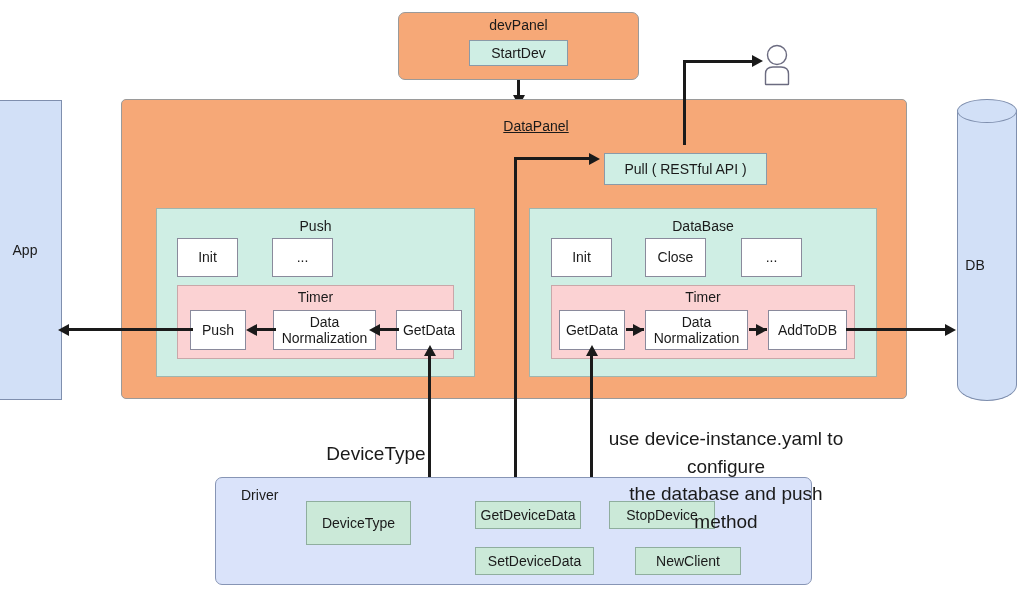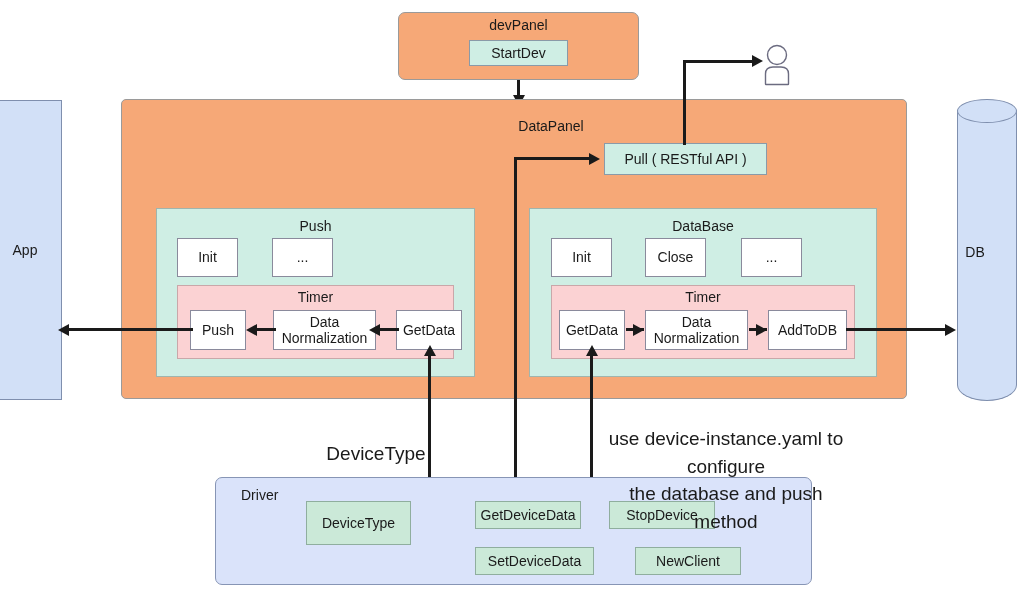--- a/index.html
+++ b/index.html
@@ -151,26 +151,26 @@
   <div class="lbl node-mint" style="left:469px;top:40px;width:99px;height:26px;">StartDev</div>
 
   <div class="ln ln-v" style="left:517px;top:80px;width:3px;height:19px;"></div>
   <div class="arrow ar-down" style="left:513px;top:95px;"></div>
 
   <div class="box" style="left:-12px;top:100px;width:74px;height:300px;background:#D2E0F7;border:1px solid #7f8fae;"></div>
   <div class="lbl" style="left:-12px;top:238px;width:74px;height:24px;font-size:14px;">App</div>
 
   <div class="cyl-body" style="left:957px;top:110px;width:58px;height:290px;"></div>
   <div class="cyl-top" style="left:957px;top:99px;width:58px;height:22px;"></div>
-  <div class="cyl-label" style="left:957px;top:244px;width:36px;">DB</div>
+  <div class="cyl-label" style="left:957px;top:257px;width:36px;">DB</div>
 
   <div class="box panel-data" style="left:121px;top:99px;width:786px;height:300px;"></div>
-  <div class="title-center" style="left:121px;top:118px;width:860px;">DataPanel</div>
-
-  <div class="lbl node-mint" style="left:604px;top:143px;width:163px;height:32px;">Pull ( RESTful API )</div>
+  <div class="title-center" style="left:106px;top:118px;width:860px;text-decoration:underline;">DataPanel</div>
+
+  <div class="lbl node-mint" style="left:604px;top:153px;width:163px;height:32px;">Pull ( RESTful API )</div>
 
   <div class="ln ln-v" style="left:683px;top:60px;width:3px;height:85px;"></div>
   <div class="ln ln-h" style="left:683px;top:60px;width:73px;height:3px;"></div>
   <div class="arrow ar-right" style="left:752px;top:55px;"></div>
 
   <svg style="position:absolute;left:760px;top:44px;" width="34" height="42" viewBox="0 0 34 42">
     <circle cx="17" cy="11" r="9.5" fill="#ffffff" stroke="#6b6b80" stroke-width="1.4"></circle>
     <path d="M5.5 40 L5.5 30 Q5.5 23 13 23 L21 23 Q28.5 23 28.5 30 L28.5 40 Q28.5 40.5 28 40.5 L6 40.5 Q5.5 40.5 5.5 40 Z" fill="#ffffff" stroke="#6b6b80" stroke-width="1.4"></path>
   </svg>
 

